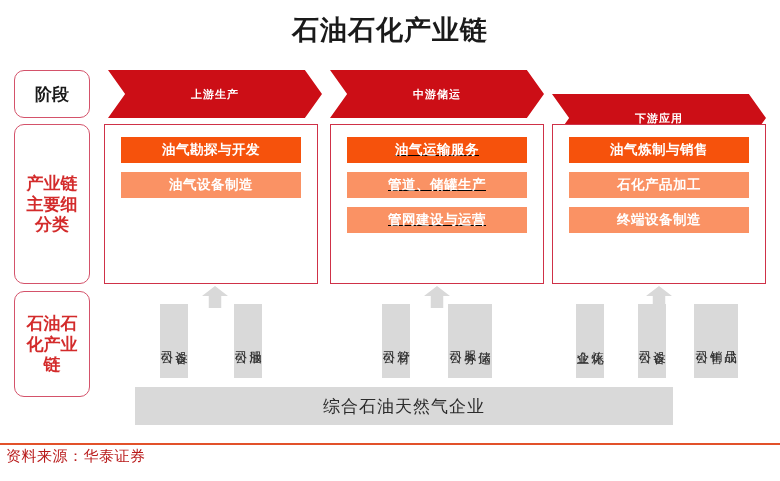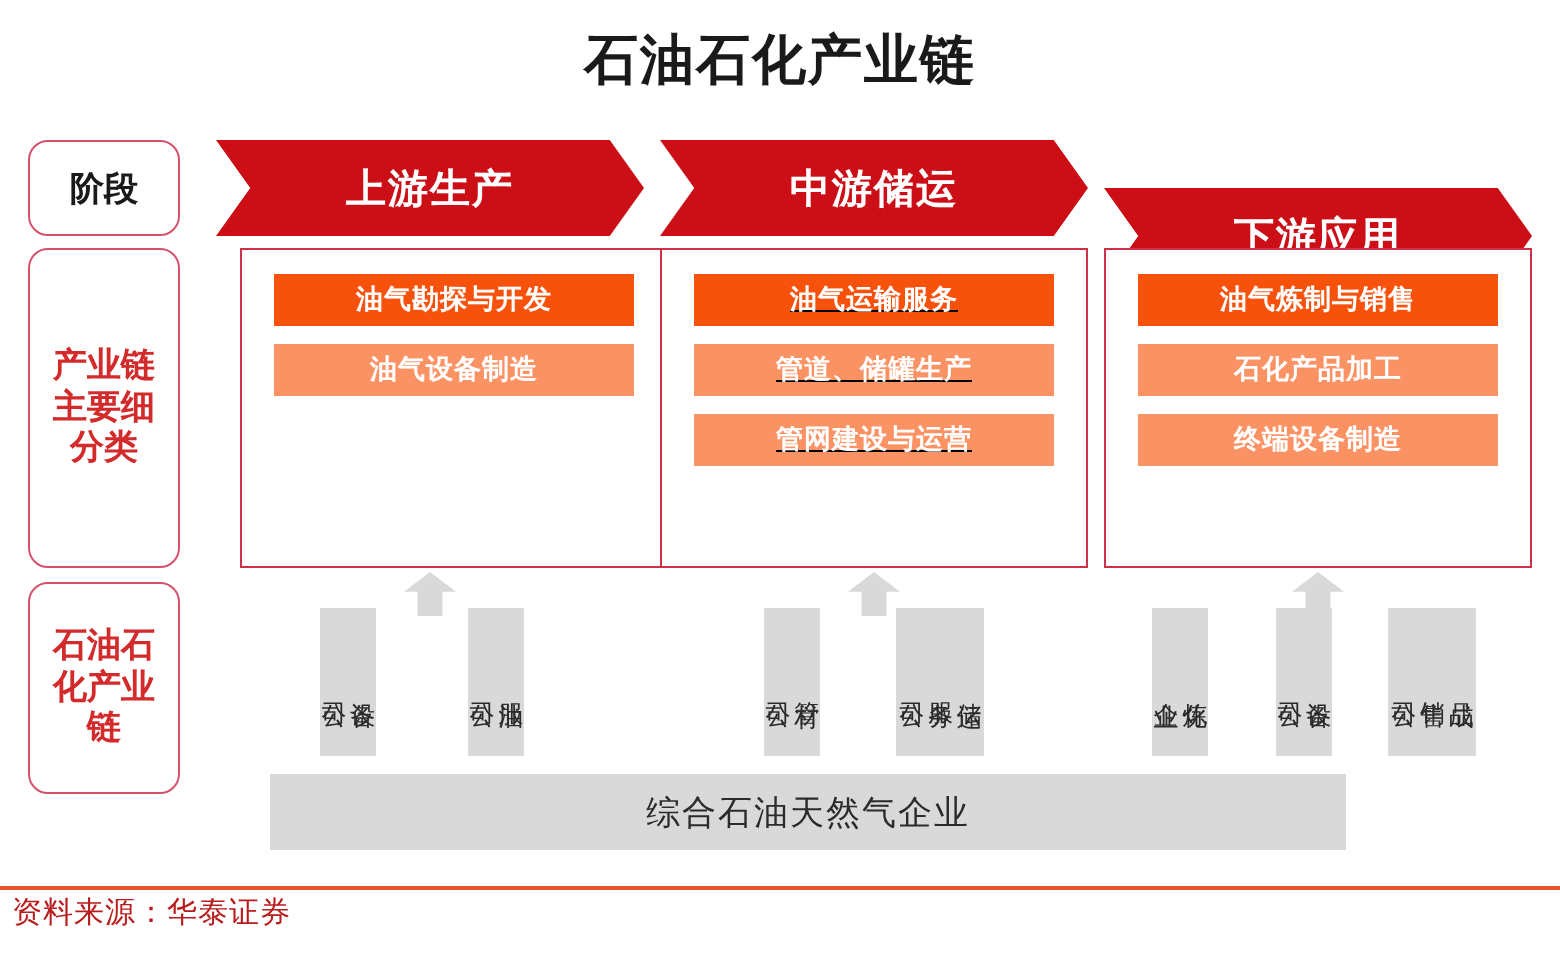--- a/index.html
+++ b/index.html
@@ -75,21 +75,21 @@
   
   .chevron {
     position: absolute;
     top: 70px;
     height: 48px;
     background: #cc0e16;
     display: flex;
     align-items: center;
     justify-content: center;
     color: #ffffff;
-    font-size: 20px;
+    font-size: 11px;
     font-weight: bold;
     letter-spacing: 1px;
   }
   .chevron.c1 {
     left: 108px; width: 214px;
     clip-path: polygon(0 0, 92% 0, 100% 50%, 92% 100%, 0 100%, 8% 50%);
   }
   .chevron.c2 {
     left: 330px; width: 214px;
     clip-path: polygon(0 0, 92% 0, 100% 50%, 92% 100%, 0 100%, 8% 50%);
@@ -103,21 +103,21 @@
   
   .subcat-panel {
     position: absolute;
     top: 124px;
     width: 214px;
     height: 160px;
     border: 1.3px solid #cf3148;
     background: #ffffff;
     padding: 12px 16px 0 16px;
   }
-  .subcat-panel.p1 { left: 120px; }
+  .subcat-panel.p1 { left: 104px; }
   .subcat-panel.p2 { left: 330px; text-decoration: underline; }
   .subcat-panel.p3 { left: 552px; }
 
   .subcat-item {
     height: 26px;
     margin-bottom: 9px;
     display: flex;
     align-items: center;
     justify-content: center;
     color: #ffffff;

